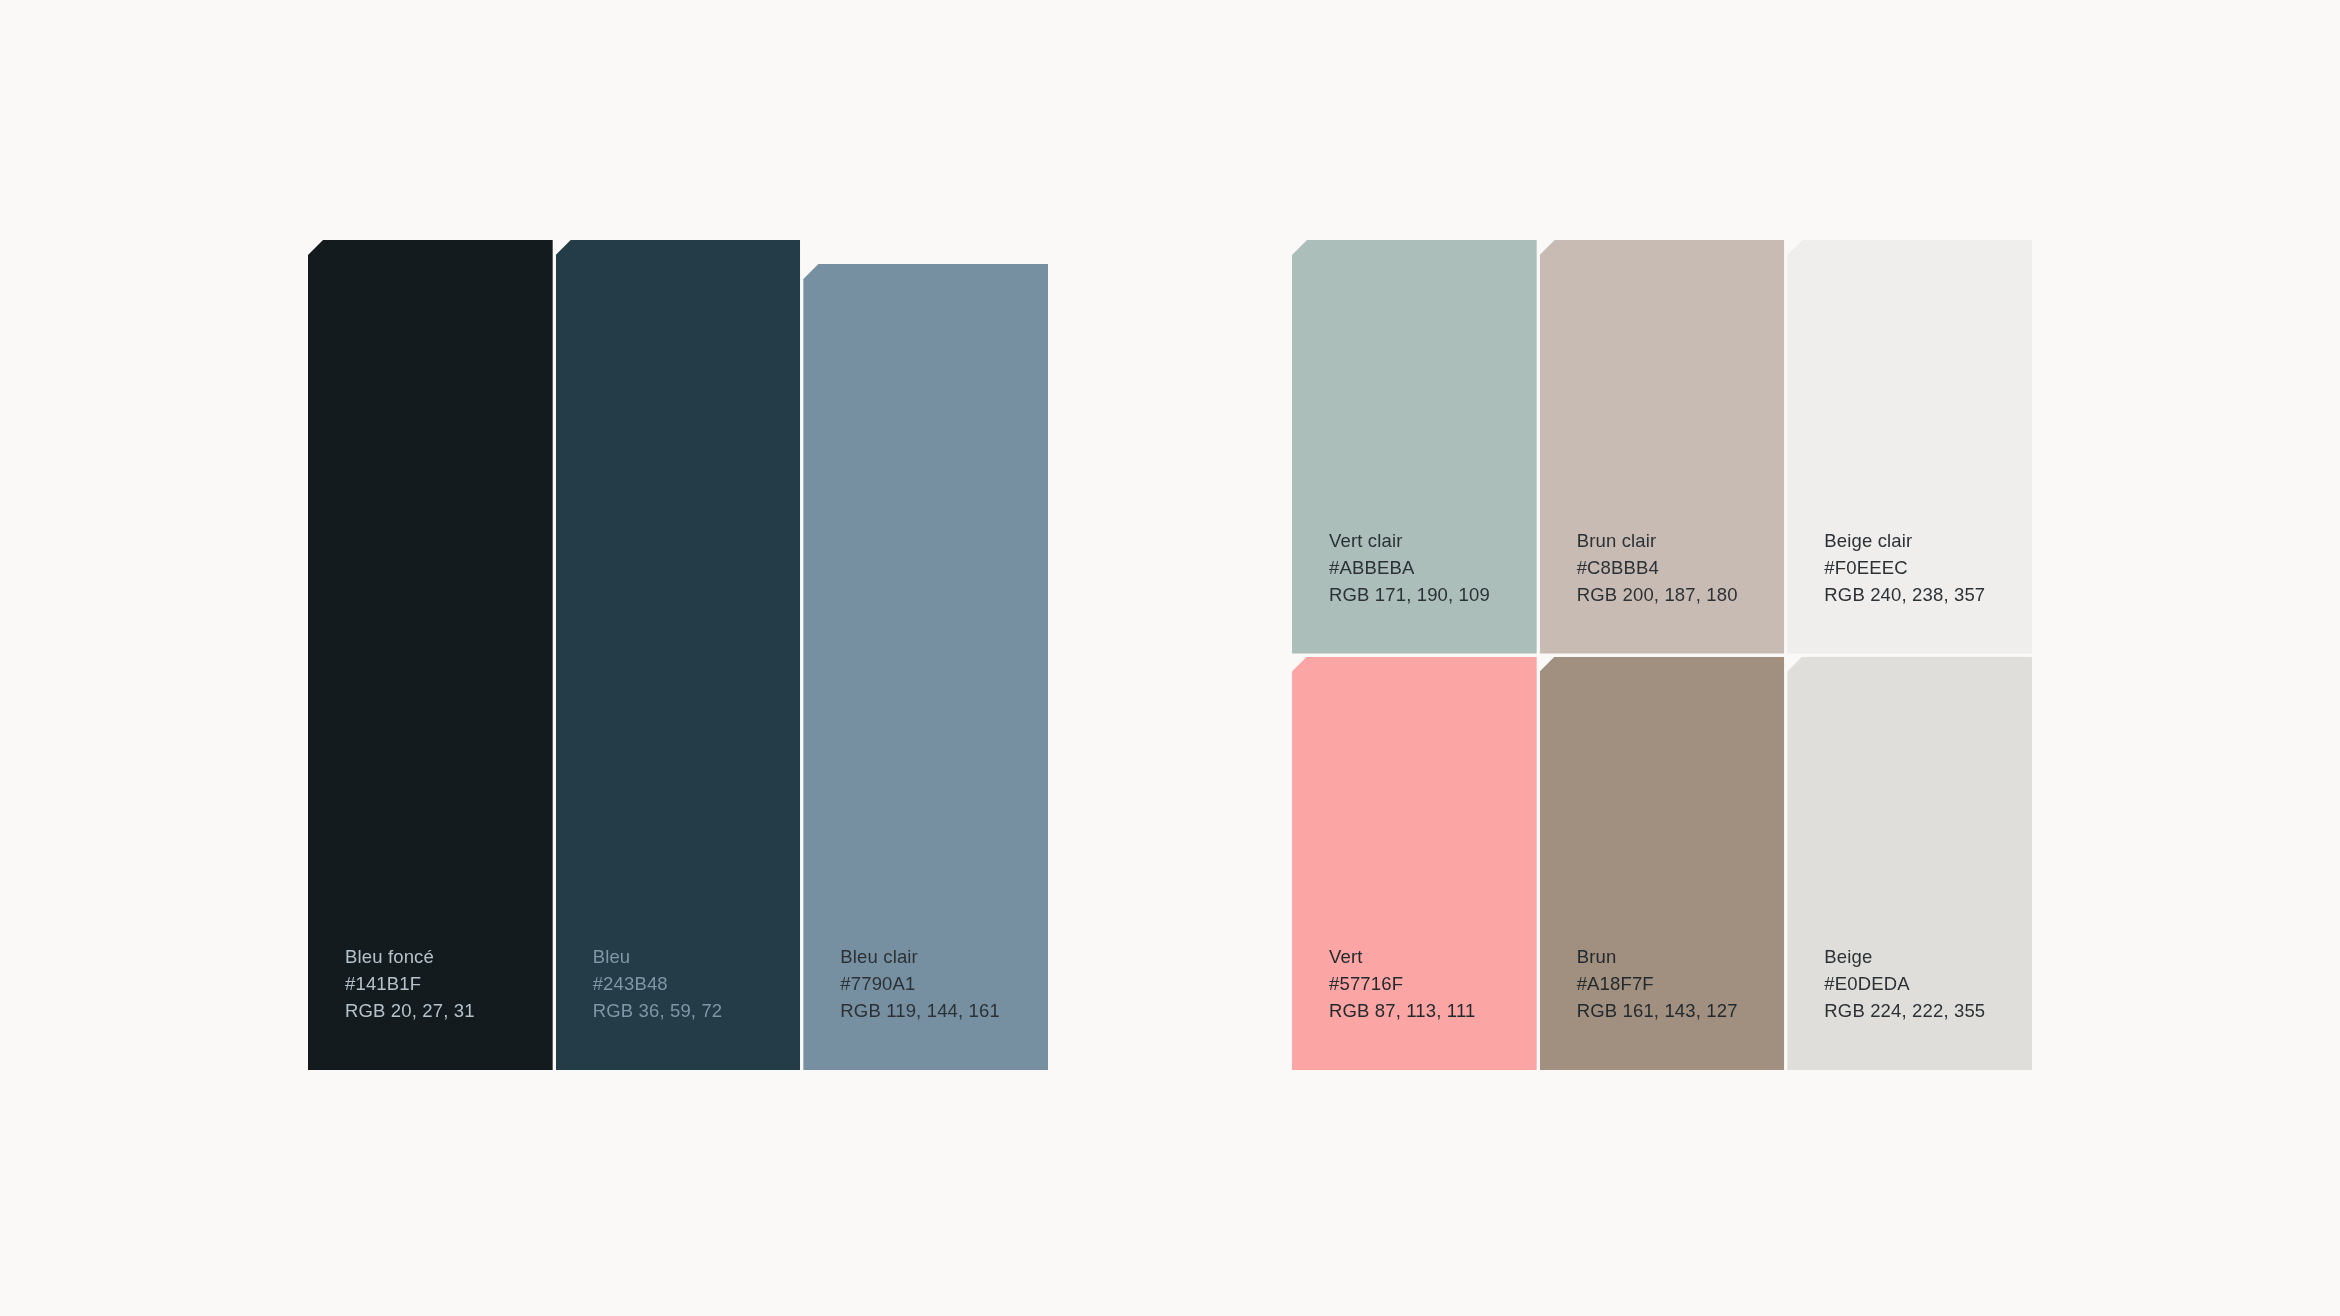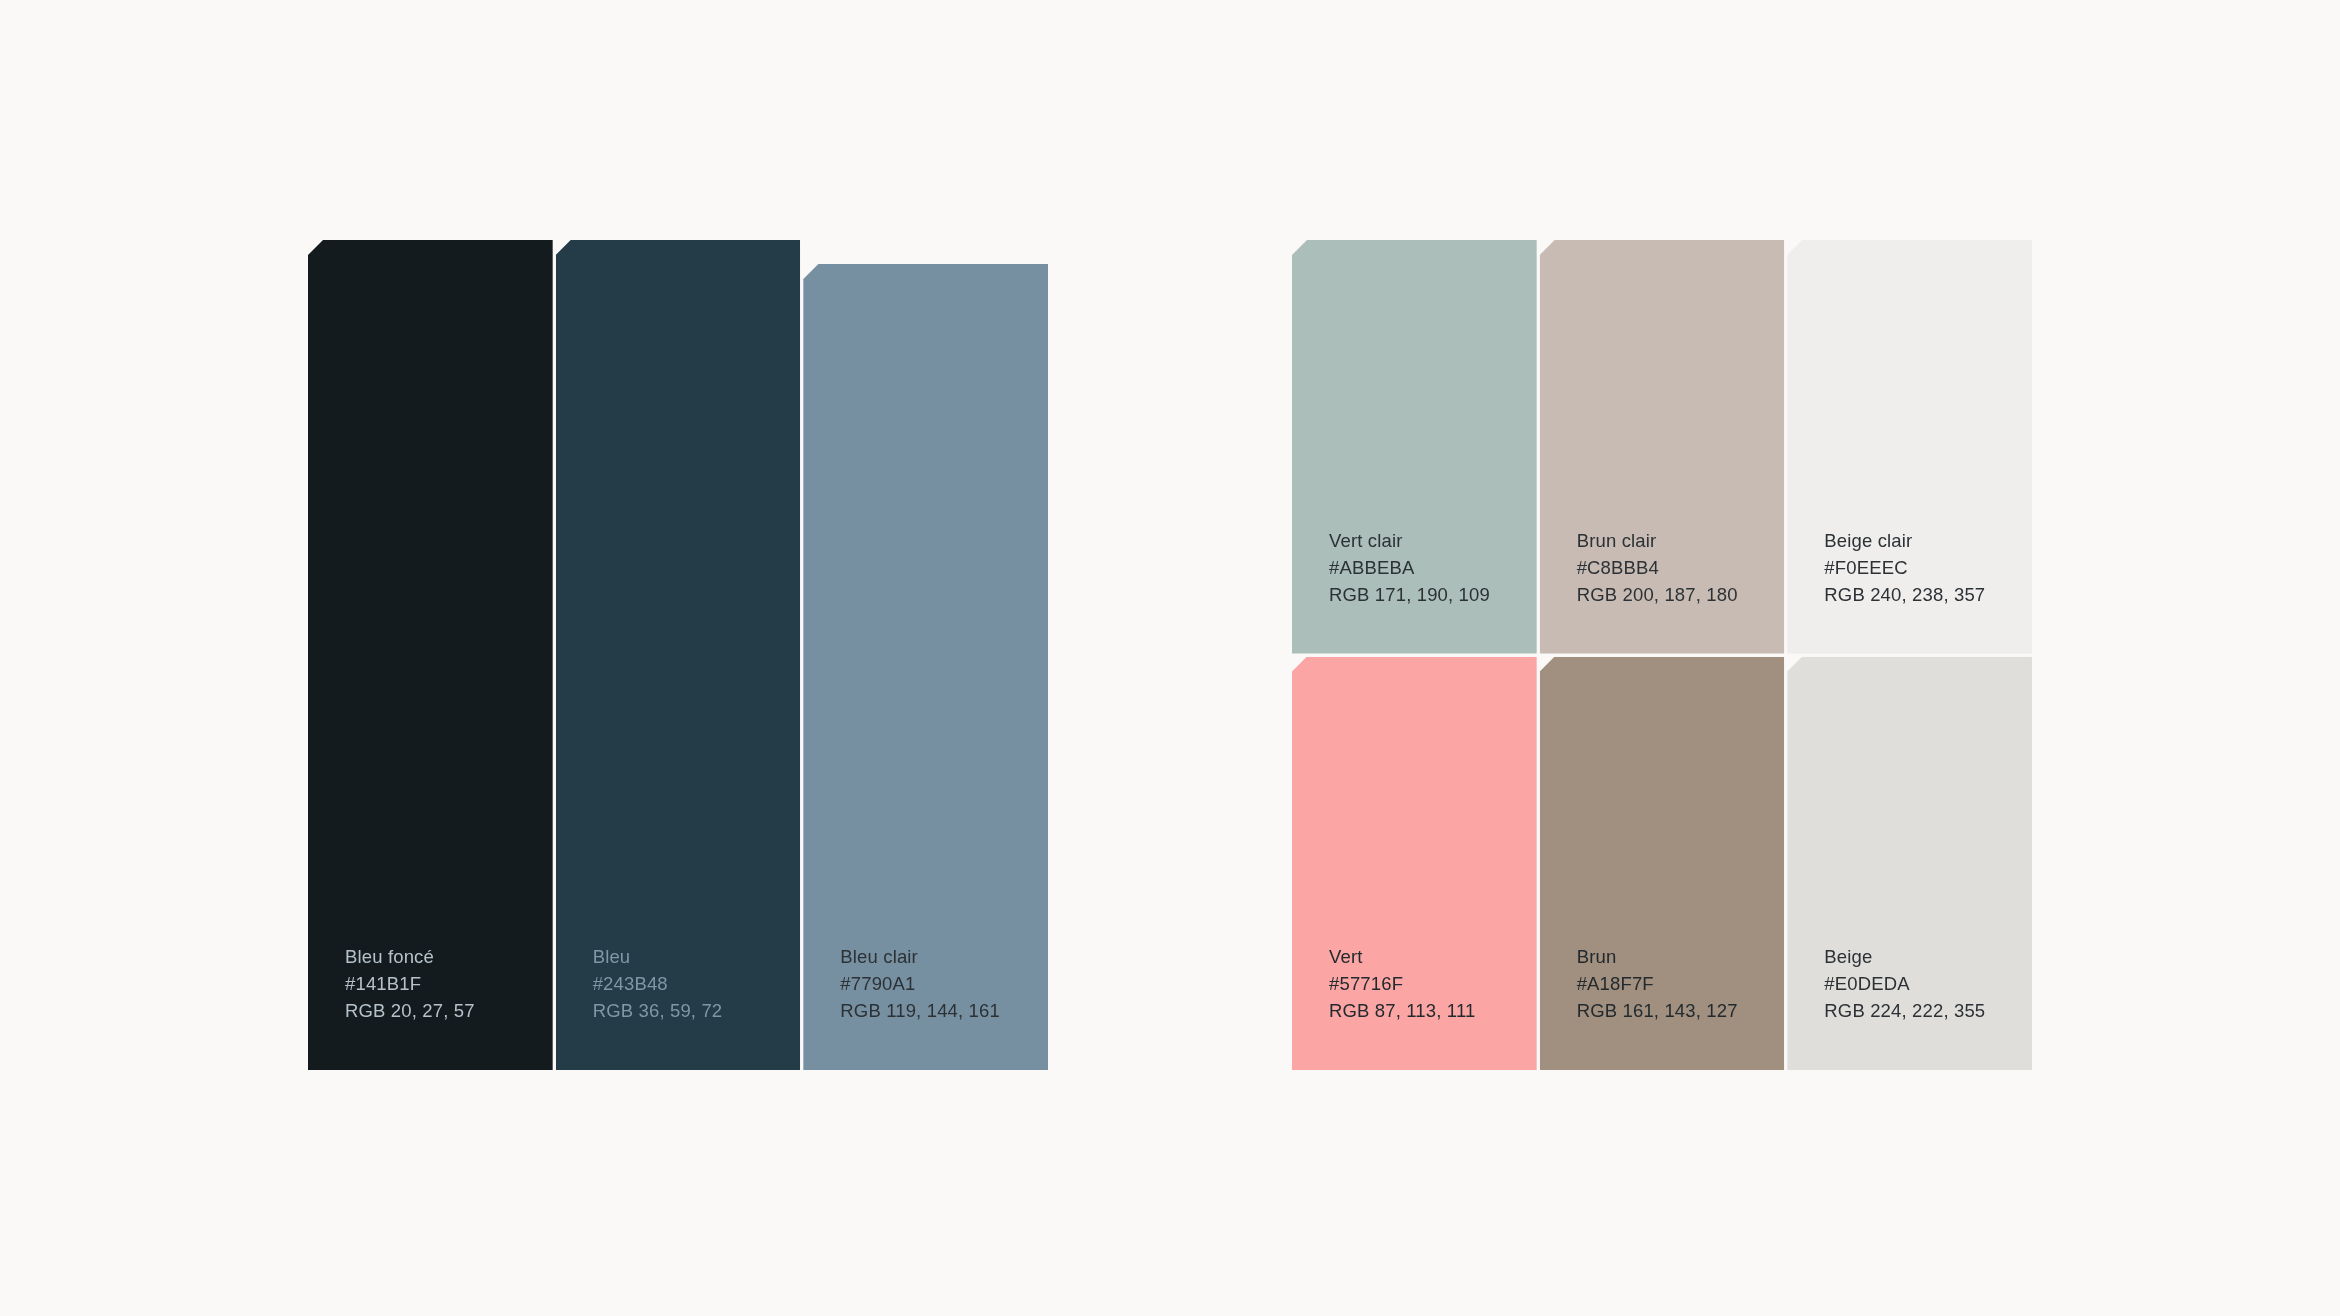--- a/index.html
+++ b/index.html
@@ -104,21 +104,21 @@
 <body style="background: rgb(250, 249, 247);">
 
 <div class="palette-stage">
 
   <div class="swatch-group" id="group-blues">
 
     <div class="swatch-column">
       <div class="swatch is-dark" style="background: rgb(20, 27, 31);">
         <div class="swatch-label">Bleu foncé</div>
         <div class="swatch-hex">#141B1F</div>
-        <div class="swatch-rgb">RGB 20, 27, 57</div>
+        <div class="swatch-rgb">RGB 20, 27, 31</div>
       </div>
     </div>
 
     <div class="swatch-column">
       <div class="swatch is-mid" style="background: rgb(36, 59, 72);">
         <div class="swatch-label">Bleu</div>
         <div class="swatch-hex">#243B48</div>
         <div class="swatch-rgb">RGB 36, 59, 72</div>
       </div>
     </div>

